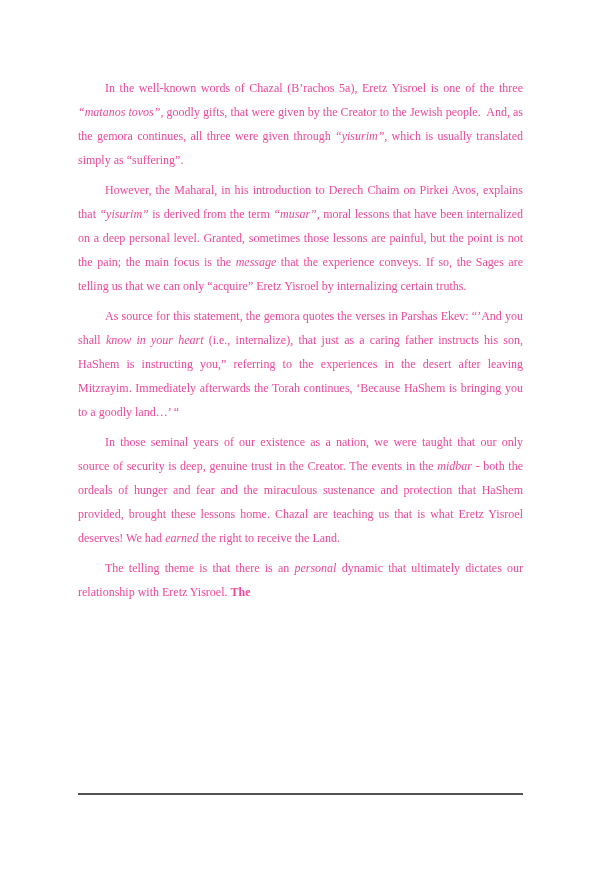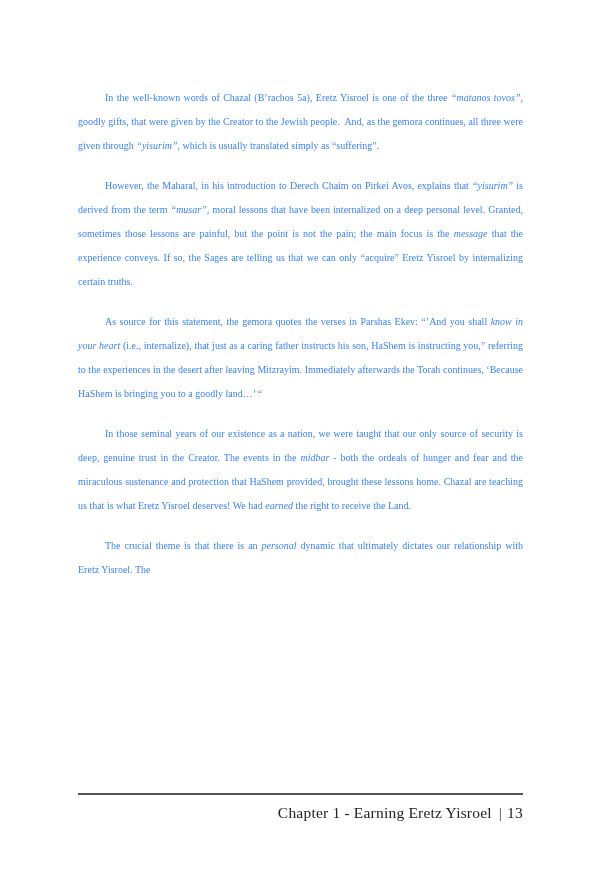--- a/index.html
+++ b/index.html
@@ -16,29 +16,29 @@
     font-family: "Liberation Serif", serif;
     color: #1d1d1d;
   }
   .page-body {
     position: absolute;
     left: 78px;
     width: 445px;
     top: 70px;
   }
   .page-body p.para {
-    margin: 16px 0 6px 0;
-    font-size: 10px;
+    margin: 6px 0 6px 0;
+    font-size: 12px;
     line-height: 24px;
     text-align: justify;
     text-indent: 27px;
-    color: #3b82f6;
+    color: #ec4899;
   }
   .page-body p.para span.it { font-style: italic; }
-  .page-body p.para span.bd { font-weight: normal; }
+  .page-body p.para span.bd { font-weight: bold; }
   .footer-rule {
     position: absolute;
     left: 78px;
     width: 445px;
     top: 793px;
     height: 2px;
     background: #525252;
   }
   .page-footer {
     position: absolute;
@@ -59,22 +59,19 @@
 </head>
 <body>
 
 <div class="book-page">
 
   <div class="page-body">
       <p class="para"><span>In the well-known words of Chazal (B’rachos 5a), Eretz Yisroel is one of the three </span><span class="it">“matanos tovos”,</span><span> goodly gifts, that were given by the Creator to the Jewish people.&nbsp; And, as the gemora continues, all three were given through </span><span class="it">“yisurim”,</span><span> which is usually translated simply as “suffering”.</span></p>
       <p class="para"><span>However, the Maharal, in his introduction to Derech Chaim on Pirkei Avos, explains that </span><span class="it">“yisurim”</span><span> is derived from the term </span><span class="it">“musar”,</span><span> moral lessons that have been internalized on a deep personal level. Granted, sometimes those lessons are painful, but the point is not the pain; the main focus is the </span><span class="it">message</span><span> that the experience conveys. If so, the Sages are telling us that we can only “acquire” Eretz Yisroel by internalizing certain truths.</span></p>
       <p class="para"><span>As source for this statement, the gemora quotes the verses in Parshas Ekev: “’And you shall </span><span class="it">know in your heart</span><span> (i.e., internalize), that just as a caring father instructs his son, HaShem is instructing you,” referring to the experiences in the desert after leaving Mitzrayim. Immediately afterwards the Torah continues, ‘Because HaShem is bringing you to a goodly land…’ “</span></p>
       <p class="para"><span>In those seminal years of our existence as a nation, we were taught that our only source of security is deep, genuine trust in the Creator. The events in the </span><span class="it">midbar</span><span> - both the ordeals of hunger and fear and the miraculous sustenance and protection that HaShem provided, brought these lessons home. Chazal are teaching us that is what Eretz Yisroel deserves! We had </span><span class="it">earned</span><span> the right to receive the Land.</span></p>
-      <p class="para"><span>The crucial theme is that there is an </span><span class="it">personal</span><span> dynamic that ultimately dictates our relationship with Eretz Yisroel. </span><span class="bd">The</span></p>
+      <p class="para"><span>The telling theme is that there is an </span><span class="it">personal</span><span> dynamic that ultimately dictates our relationship with Eretz Yisroel. </span><span class="bd">The</span></p>
     </div>
 
   <div class="footer-rule"></div>
 
-  <div class="page-footer">
-    <span>Chapter 1 - Earning Eretz Yisroel</span><span class="sep">|</span><span>13</span>
-  </div>
 
 </div>
 
 </body></html>

